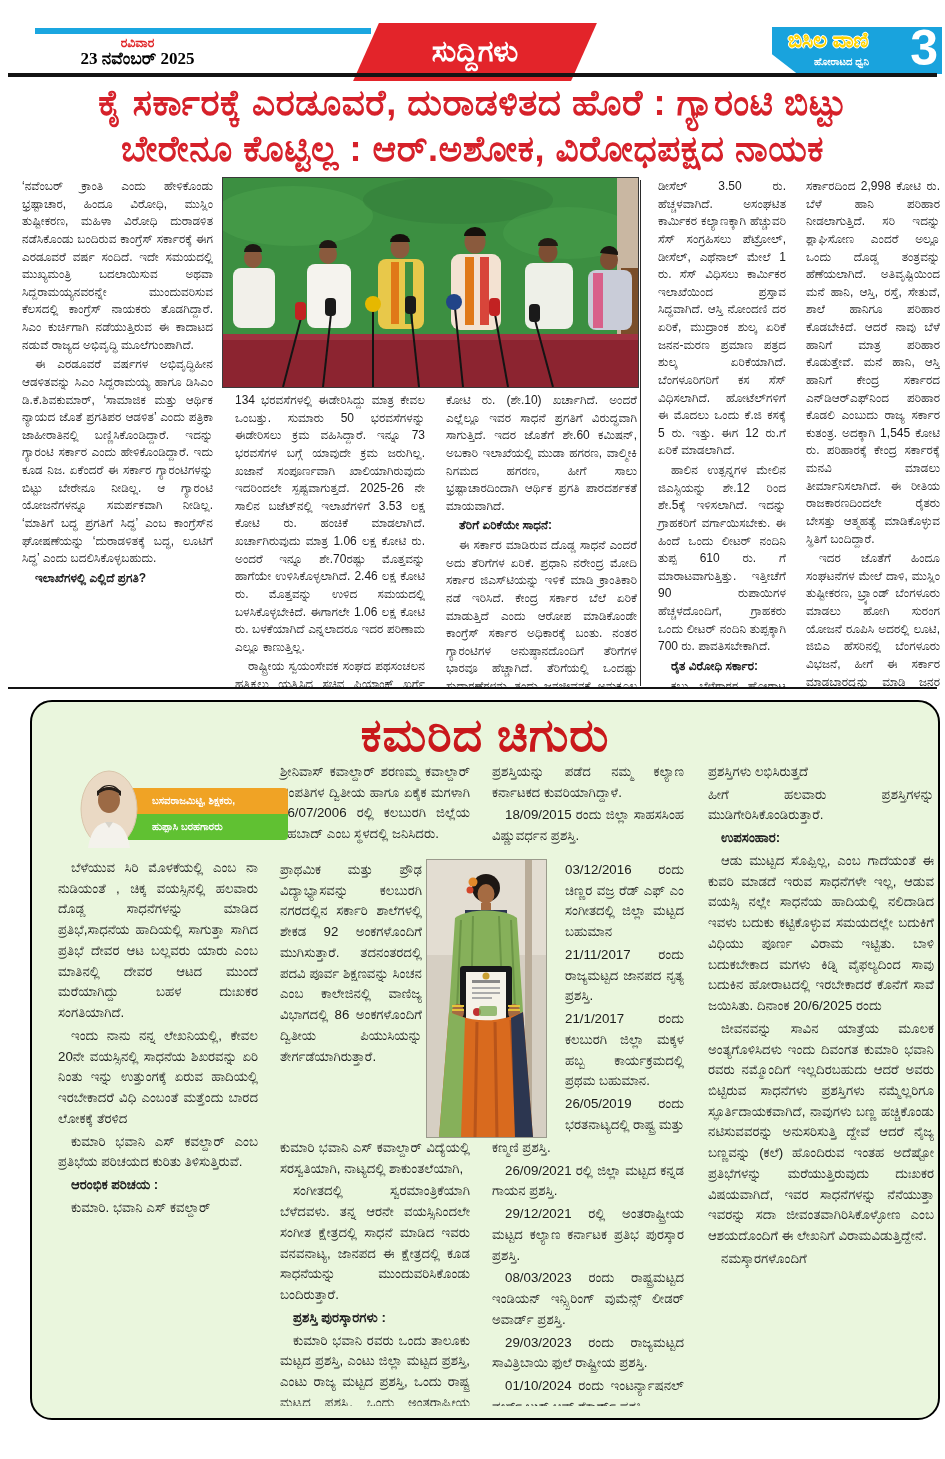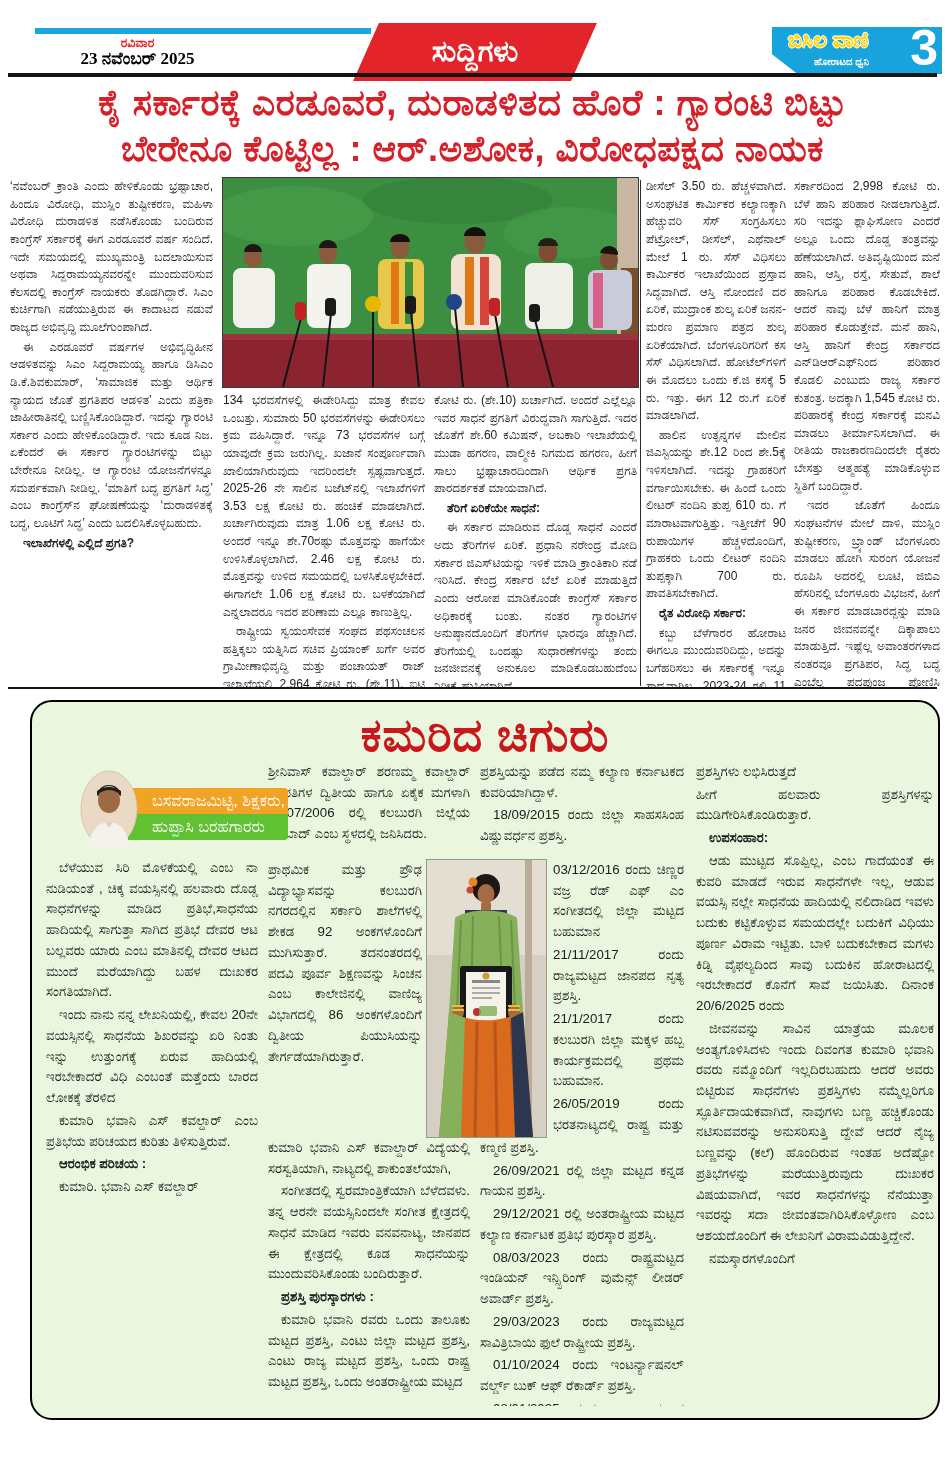--- a/index.html
+++ b/index.html
@@ -27,39 +27,39 @@
   
   .hl{left:8px;width:929px;text-align:center;font-weight:bold;color:#d6212a;
       font-size:36px;white-space:nowrap;letter-spacing:.5px;}
   .hl1{top:82px;} .hl2{top:128px;}
 
   
   .lead-photo{left:222px;top:177px;width:415px;height:209px;border:1px solid #3a3a3a;background:#3c8f41;}
   .lead-photo svg{display:block;width:100%;height:100%;}
   .col{position:absolute;overflow:hidden;text-align:justify;color:#1b1b1b;
        font-size:12px;line-height:1.47;word-break:break-word;}
-  .col p{margin:0 0 2px 0;text-indent:13px;}
+  .col p{margin:0 0 2px 12px;text-indent:13px;}
   .col p.flush{text-indent:0;}
   .col p.sub{font-weight:bold;}
   .lc1{left:10px;top:178px;width:203px;height:510px;}
   .lc2{left:223px;top:392px;width:202px;height:296px;}
   .lc3{left:434px;top:392px;width:203px;height:296px;}
   .lc4{left:646px;top:178px;width:140px;height:510px;}
   .lc5{left:794px;top:178px;width:146px;height:510px;}
   .vrule{left:640px;top:180px;width:1px;height:506px;background:#2a2a2a;}
   .hrule{left:8px;top:687px;width:929px;height:2px;background:#141414;}
 
   
   .feature{left:30px;top:700px;width:906px;height:716px;background:#eaf6dd;
            border:2px solid #000000;border-radius:22px;}
   .feature .col{font-size:13.3px;line-height:1.56;}
   .ftitle{position:absolute;left:0;right:0;top:6px;text-align:center;font-size:46px;
           font-weight:bold;color:#c9181b;letter-spacing:1px;}
-  .byline-strip{position:absolute;display:flex;align-items:center;color:#fff;font-weight:normal;
-                font-size:16px;padding-left:36px;box-sizing:border-box;z-index:1;}
+  .byline-strip{position:absolute;display:flex;align-items:center;color:#fff;font-weight:bold;
+                font-size:10px;padding-left:36px;box-sizing:border-box;z-index:1;}
   .byline-y{left:84px;top:86px;width:172px;height:26px;background:#f0a325;border-radius:0 4px 0 0;}
   .byline-g{left:84px;top:112px;width:172px;height:26px;background:#60c132;border-radius:0 0 4px 0;}
   .byline-photo{position:absolute;left:48px;top:68px;width:58px;height:78px;z-index:2;}
   .wphoto{position:absolute;left:394px;top:157px;width:119px;height:277px;border:1px solid #9a9a8c;}
   .wphoto svg,.byline-photo svg{display:block;width:100%;height:100%;}
   .fc1{left:14px;top:156px;width:212px;height:548px;}
   .fc2t{left:236px;top:60px;width:202px;height:97px;}
   .fc2m{left:236px;top:158px;width:154px;height:276px;}
   .fc2b{left:236px;top:436px;width:202px;height:268px;}
   .fc3t{left:448px;top:60px;width:204px;height:97px;}

